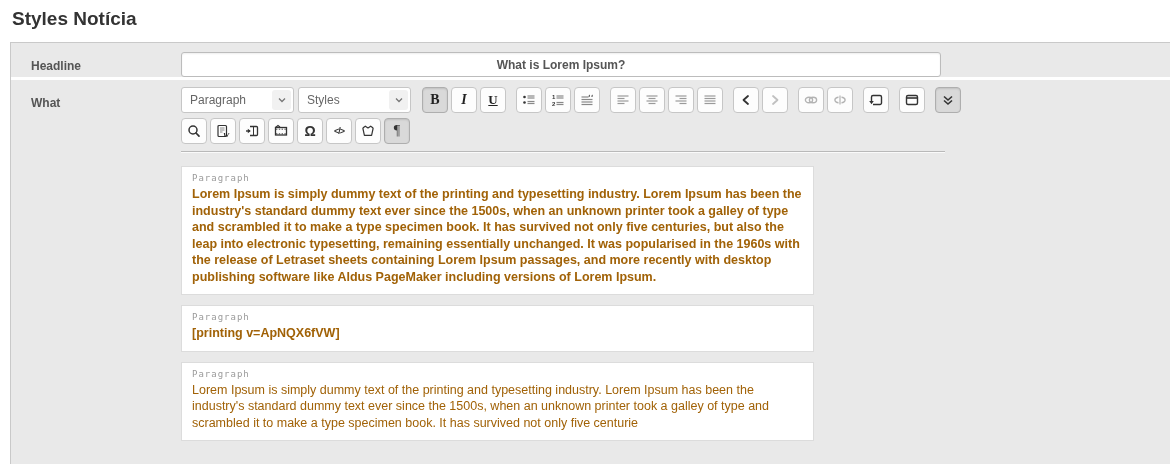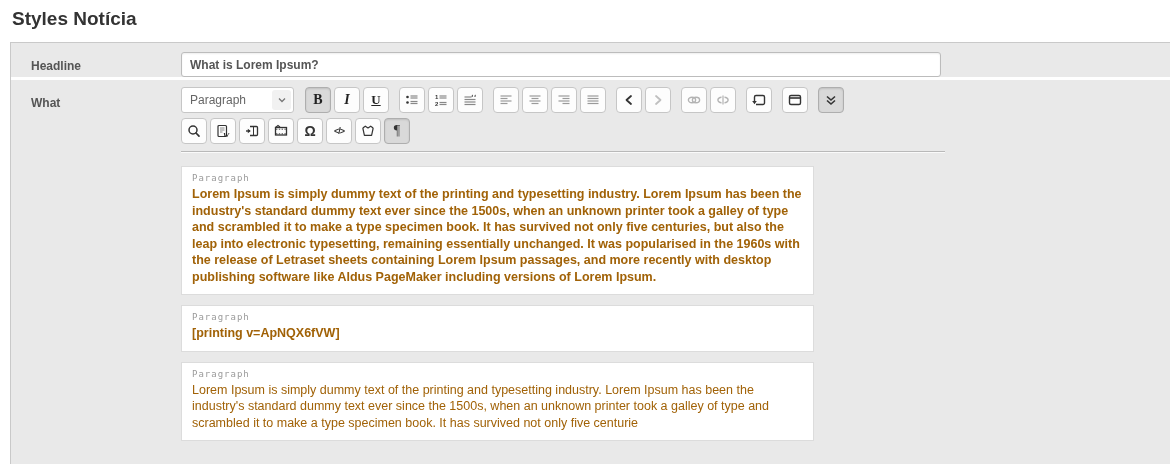--- a/index.html
+++ b/index.html
@@ -27,20 +27,21 @@
     font-size: 12px; font-weight: bold; color: #555;
   }
   .headline-input {
     position: absolute; left: 170px; top: 9px;
     width: 760px; height: 25px;
     border: 1px solid #bcbcbc; border-radius: 3px;
     padding: 0 8px; background: #fff;
     font-family: "Liberation Sans", sans-serif;
     font-size: 12px; font-weight: bold; color: #555;
     box-shadow: inset 0 1px 2px rgba(0,0,0,0.07);
+    text-align: center;
   }
   .editor { position: absolute; left: 170px; top: 7px; right: 16px; }
   .tb-row { display: flex; align-items: center; }
   .tb-row2 { margin-top: 5px; }
   .tb-gap { width: 7px; height: 1px; }
   .tb-btn {
     width: 26px; height: 26px; margin-right: 3px;
     display: inline-flex; align-items: center; justify-content: center;
     background: #fdfdfd;
     border: 1px solid #c6c6c6; border-radius: 4px;
@@ -109,20 +110,28 @@
 
         <div class="tb-select">
           <span class="sel-label">Paragraph</span>
           <span class="sel-arrow">
             <svg width="12" height="12" viewBox="0 0 12 12">
                 <polyline points="3,4.5 6,7.5 9,4.5" fill="none" stroke="#777" stroke-width="1.3"></polyline>
               </svg>
           </span>
         </div>
 
+        <div class="tb-select">
+          <span class="sel-label">Styles</span>
+          <span class="sel-arrow">
+            <svg width="12" height="12" viewBox="0 0 12 12">
+                <polyline points="3,4.5 6,7.5 9,4.5" fill="none" stroke="#777" stroke-width="1.3"></polyline>
+              </svg>
+          </span>
+        </div>
 
         <div class="tb-gap"></div>
 
         <div class="tb-btn active">
           <span class="icon glyph-b">B</span>
         </div>
         <div class="tb-btn">
           <span class="icon glyph-i">I</span>
         </div>
         <div class="tb-btn">

